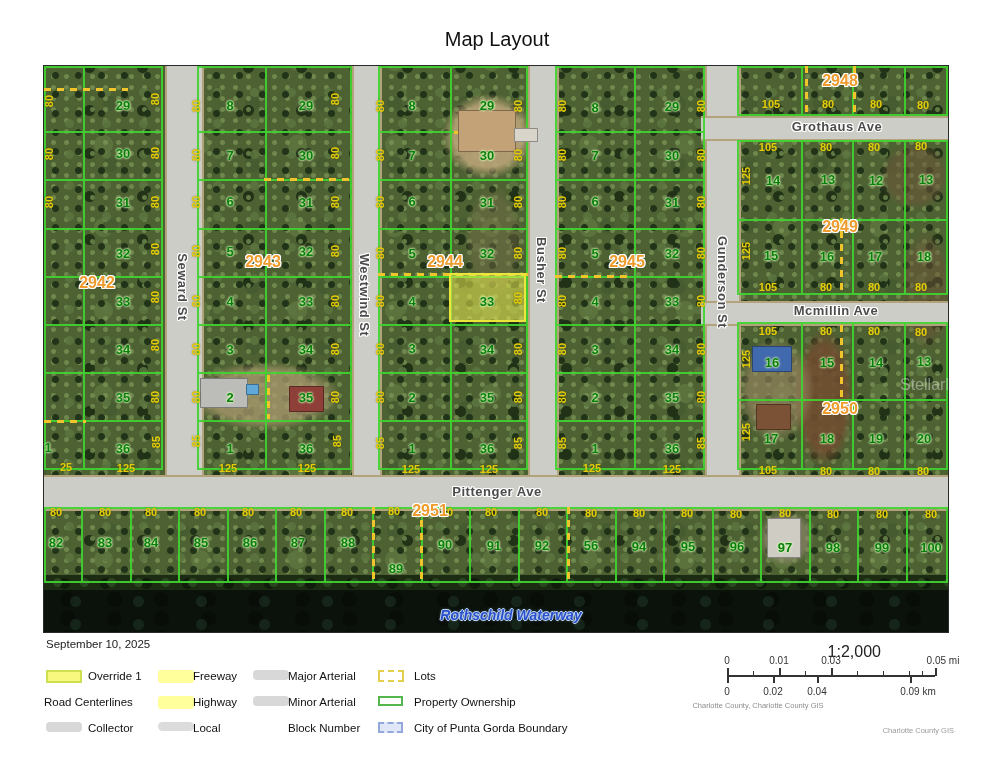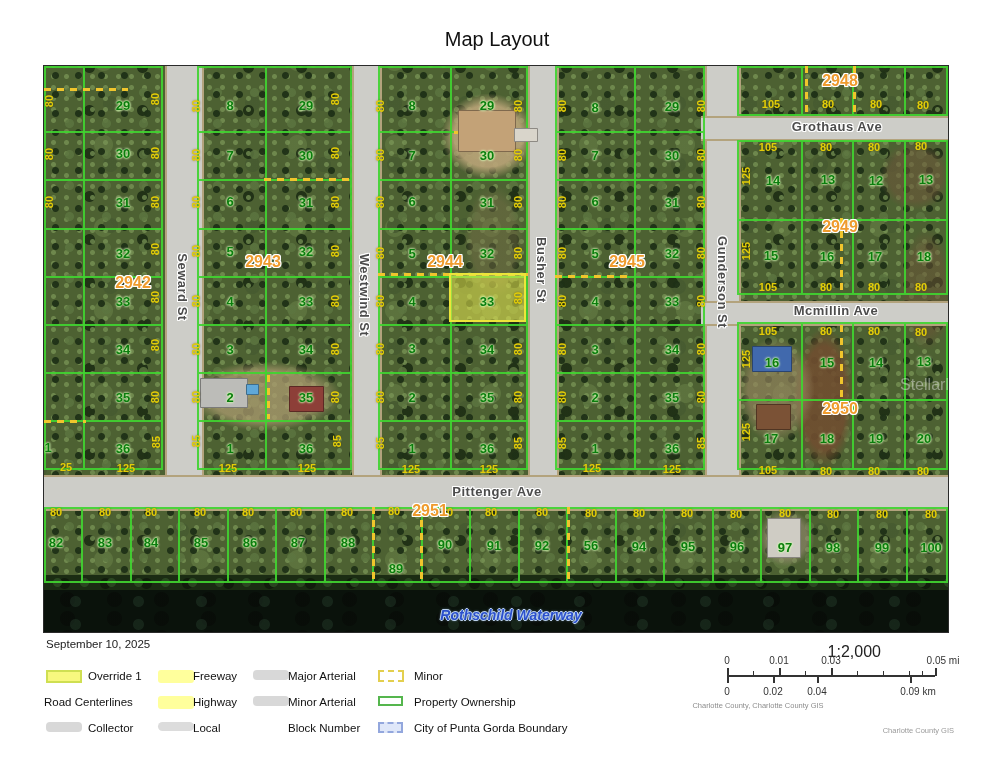--- a/index.html
+++ b/index.html
@@ -394,41 +394,41 @@
       <div class="dim" style="left: 447px; top: 446px;">80</div>
       <div class="dim" style="left: 498px; top: 446px;">80</div>
       <div class="dim" style="left: 547px; top: 447px;">80</div>
       <div class="dim" style="left: 595px; top: 447px;">80</div>
       <div class="dim" style="left: 643px; top: 447px;">80</div>
       <div class="dim" style="left: 692px; top: 448px;">80</div>
       <div class="dim" style="left: 741px; top: 447px;">80</div>
       <div class="dim" style="left: 789px; top: 448px;">80</div>
       <div class="dim" style="left: 838px; top: 448px;">80</div>
       <div class="dim" style="left: 887px; top: 448px;">80</div>
-      <div class="blk" style="left: 53px; top: 217px; margin-left: 36px;">2942</div>
+      <div class="blk" style="left: 53px; top: 217px;">2942</div>
       <div class="blk" style="left: 219px; top: 196px;">2943</div>
       <div class="blk" style="left: 401px; top: 196px;">2944</div>
       <div class="blk" style="left: 583px; top: 196px;">2945</div>
       <div class="blk" style="left: 796px; top: 15px;">2948</div>
       <div class="blk" style="left: 796px; top: 161px;">2949</div>
       <div class="blk" style="left: 796px; top: 343px;">2950</div>
       <div class="blk" style="left: 386px; top: 445px;">2951</div>
       <div id="waterway-label" style="left: 453px; top: 549px;">Rothschild Waterway</div>
       <div id="map-watermark" style="left: 856px; top: 310px;">StellarMLS</div>
     </div>
   <div id="legend-date">September 10, 2025</div>
   <div id="legend">
       <div class="lg-swatch" style="left: 46px; top: 670px; width: 36px; height: 13px; background: rgb(248, 248, 126); border: 2px solid rgb(207, 223, 82);"></div>
       <div class="lg-label" style="left: 88px; top: 670px;">Override 1</div>
       <div class="lg-swatch" style="left: 158px; top: 670px; width: 36px; height: 13px; background: rgb(255, 255, 156); border-radius: 3px;"></div>
       <div class="lg-label" style="left: 193px; top: 670px;">Freeway</div>
       <div class="lg-swatch" style="left: 253px; top: 670px; width: 36px; height: 10px; background: rgb(216, 216, 216); border-radius: 4px;"></div>
       <div class="lg-label" style="left: 288px; top: 670px;">Major Arterial</div>
       <div class="lg-swatch" style="left: 378px; top: 670px; width: 26px; height: 12px; border: 2px dashed rgb(227, 207, 78);"></div>
-      <div class="lg-label" style="left: 414px; top: 670px;">Minor</div>
+      <div class="lg-label" style="left: 414px; top: 670px;">Lots</div>
       <div class="lg-label" style="left: 44px; top: 696px;">Road Centerlines</div>
       <div class="lg-swatch" style="left: 158px; top: 696px; width: 36px; height: 13px; background: rgb(255, 255, 156); border-radius: 3px;"></div>
       <div class="lg-label" style="left: 193px; top: 696px;">Highway</div>
       <div class="lg-swatch" style="left: 253px; top: 696px; width: 36px; height: 10px; background: rgb(216, 216, 216); border-radius: 4px;"></div>
       <div class="lg-label" style="left: 288px; top: 696px;">Minor Arterial</div>
       <div class="lg-swatch" style="left: 378px; top: 696px; width: 25px; height: 10px; border: 2px solid rgb(85, 182, 77); background: rgb(255, 255, 255);"></div>
       <div class="lg-label" style="left: 414px; top: 696px;">Property Ownership</div>
       <div class="lg-swatch" style="left: 46px; top: 722px; width: 36px; height: 10px; background: rgb(216, 216, 216); border-radius: 4px;"></div>
       <div class="lg-label" style="left: 88px; top: 722px;">Collector</div>
       <div class="lg-swatch" style="left: 158px; top: 722px; width: 36px; height: 9px; background: rgb(220, 220, 220); border-radius: 6px;"></div>

